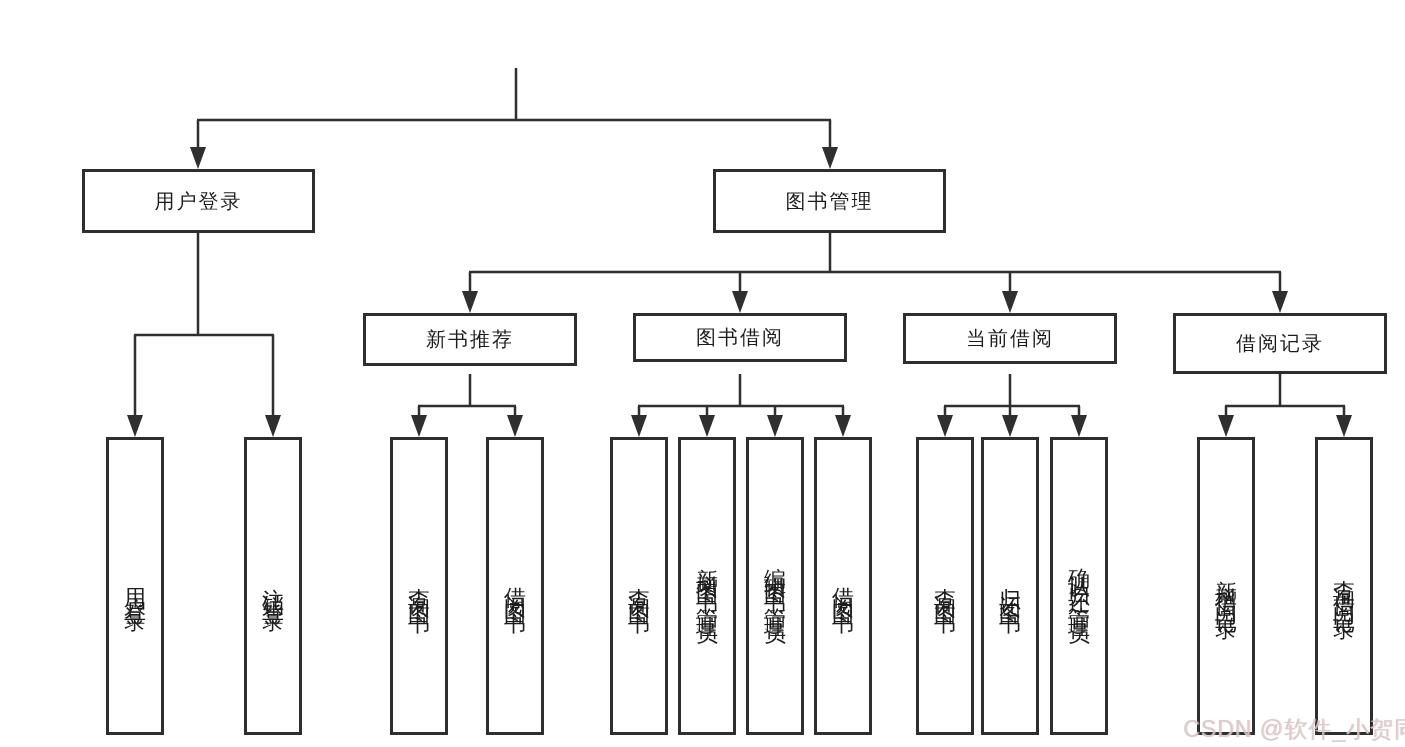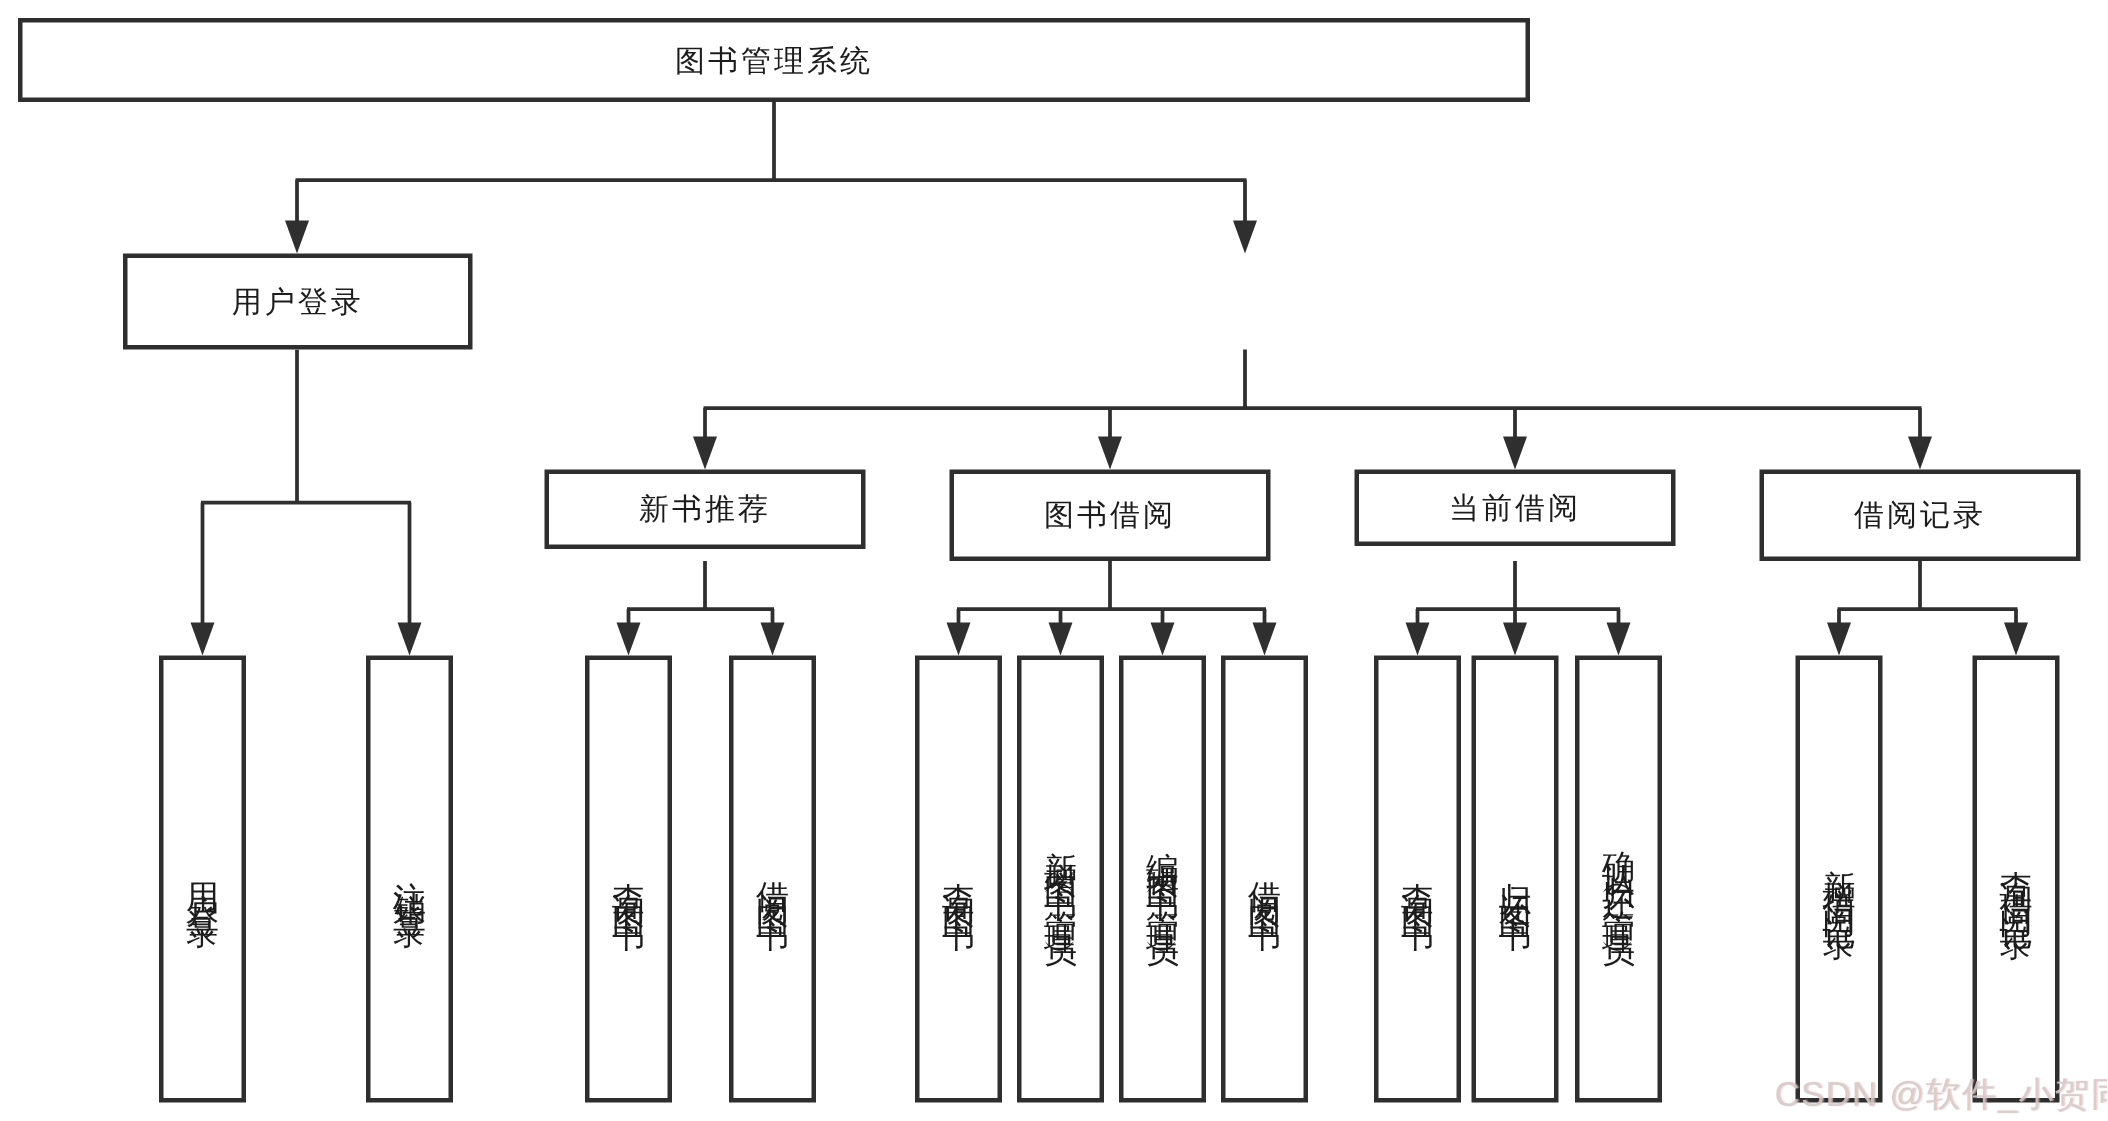--- a/index.html
+++ b/index.html
@@ -72,32 +72,32 @@
       <polygon points="1071,415 1087,415 1079,437" fill="#2f2f2f" stroke="none"></polygon>
     </g>
 
     <g>
       <path d="M1280 374 V406 M1225 406 H1345 M1226 406 V422 M1344 406 V422"></path>
       <polygon points="1218,415 1234,415 1226,437" fill="#2f2f2f" stroke="none"></polygon>
       <polygon points="1336,415 1352,415 1344,437" fill="#2f2f2f" stroke="none"></polygon>
     </g>
   </svg>
 
-  <div class="box hbox" style="left:12px;top:12px;width:1008px;height:56px">
-    <span class="lbl">图书管理系统</span>
-  </div>
 
   <div class="box hbox" style="left:82px;top:169px;width:233px;height:64px">
     <span class="lbl">用户登录</span>
+  </div>
+  <div class="box hbox" style="left:713px;top:169px;width:233px;height:64px">
+    <span class="lbl">图书管理</span>
   </div>
 
   <div class="box hbox" style="left:363px;top:313px;width:214px;height:53px">
     <span class="lbl">新书推荐</span>
   </div>
-  <div class="box hbox" style="left:633px;top:313px;width:214px;height:61px">
+  <div class="box hbox" style="left:633px;top:313px;width:214px;height:49px">
     <span class="lbl">图书借阅</span>
   </div>
   <div class="box hbox" style="left:903px;top:313px;width:214px;height:51px">
     <span class="lbl">当前借阅</span>
   </div>
   <div class="box hbox" style="left:1173px;top:313px;width:214px;height:61px">
     <span class="lbl">借阅记录</span>
   </div>
 
   <div class="box vbox" style="left:106px;top:437px;width:58px;height:298px">

